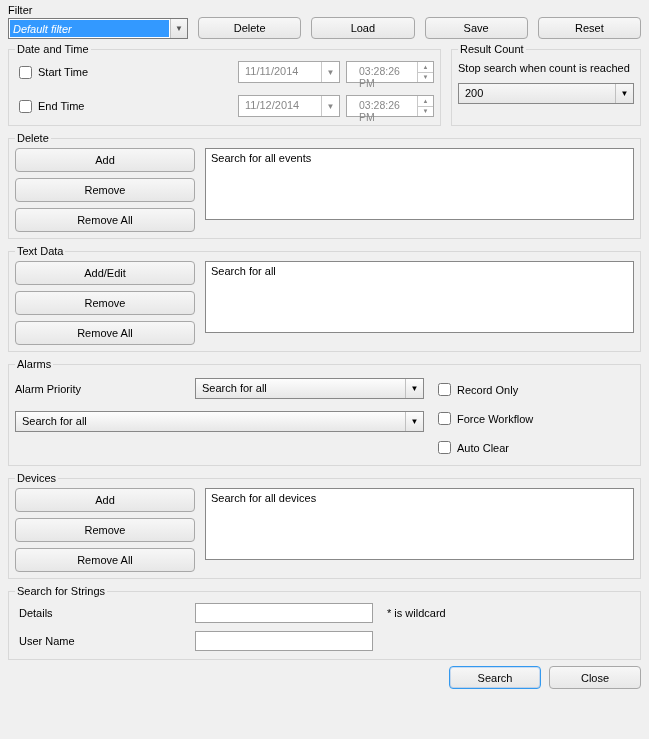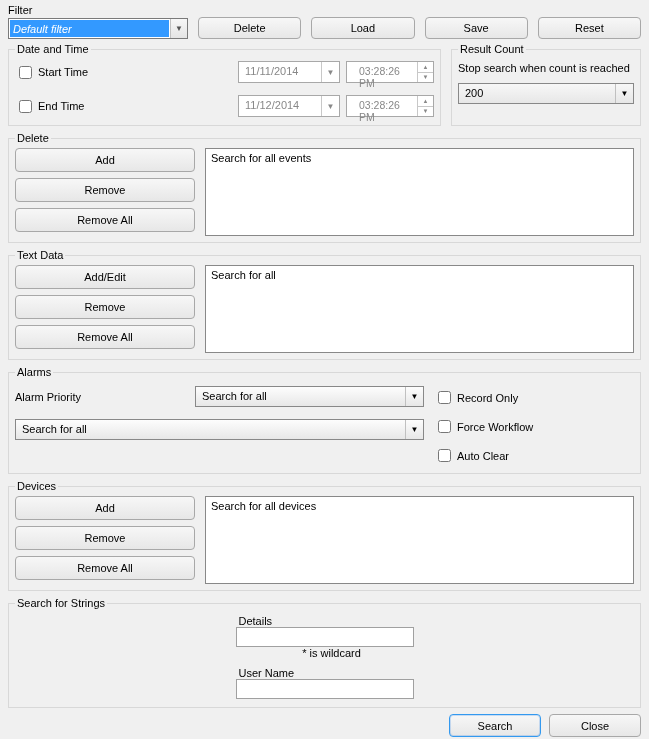--- a/index.html
+++ b/index.html
@@ -94,38 +94,38 @@
     display:flex; background:linear-gradient(#f7f7f7,#e7e7e7); border:1px solid #888;
     height:21px; width:100%;
   }
   .rc-select .txt{flex:1;padding:3px 6px;}
   .rc-select .dd{width:18px;border-left:1px solid #c0c0c0;display:flex;align-items:center;justify-content:center;font-size:8px;}
 
   .list-group { display:flex; gap:10px; }
   .list-btns { width:180px; display:flex; flex-direction:column; gap:6px; }
   .list-btns .btn { width:100%; height:24px; }
   .listbox {
-    flex:1; background:#fff; border:1px solid #888; height:88px; padding:3px 5px;
+    flex:1; background:#fff; border:1px solid #888; height:72px; padding:3px 5px;
   }
 
   .alarms-body { display:flex; gap:10px; }
   .alarms-left { flex:1; padding-top:4px; }
   .alarm-row { display:flex; align-items:center; margin-bottom:12px; }
   .alarm-row .albl { width:180px; }
   .alarm-select {
     display:flex; background:linear-gradient(#fdfdfd,#e7e7e7); border:1px solid #888;
     height:21px; flex:1;
   }
   .alarm-select .txt{flex:1;padding:3px 6px;}
   .alarm-select .dd{width:18px;border-left:1px solid #c0c0c0;display:flex;align-items:center;justify-content:center;font-size:8px;}
   .alarms-right { width:200px; padding-top:6px; }
   .alarms-right label { display:flex; align-items:center; margin-bottom:10px; }
   .alarms-right input[type=checkbox]{margin-right:6px;}
 
-  .strings-row { display:flex; align-items:center; margin-bottom:8px; margin-top:2px;flex-direction:column;}
+  .strings-row { display:flex; align-items:center; margin-bottom:8px; margin-top:2px;}
   .strings-row .slbl { width:180px; padding-left:4px;}
   .strings-row input[type=text]{
     width:178px; height:20px; border:1px solid #a0a0a0; background:#fff;
     font:inherit; padding:2px 4px;
   }
   .strings-row .hint { margin-left:14px; }
 
   .footer { display:flex; justify-content:flex-end; gap:8px; margin-top:4px;}
   .footer .btn { width:92px; height:23px;}
   .footer .btn.primary { border:1px solid #3399ef; box-shadow: 0 0 0 1px rgba(60,140,230,.25) inset; }

